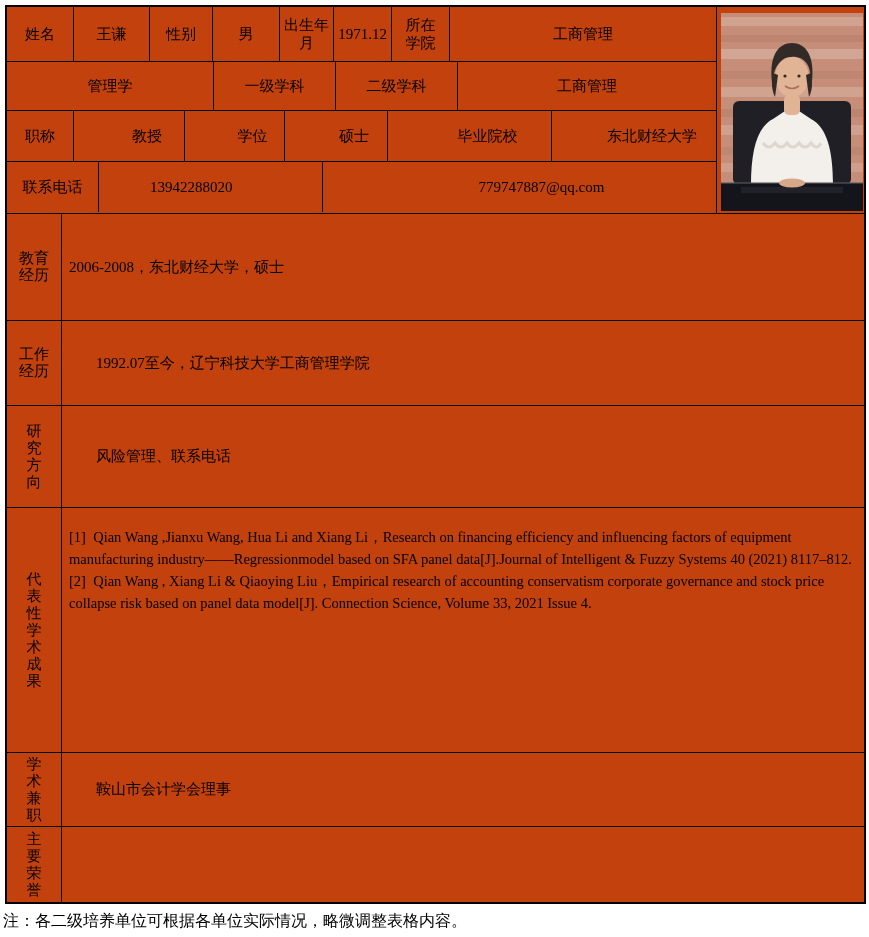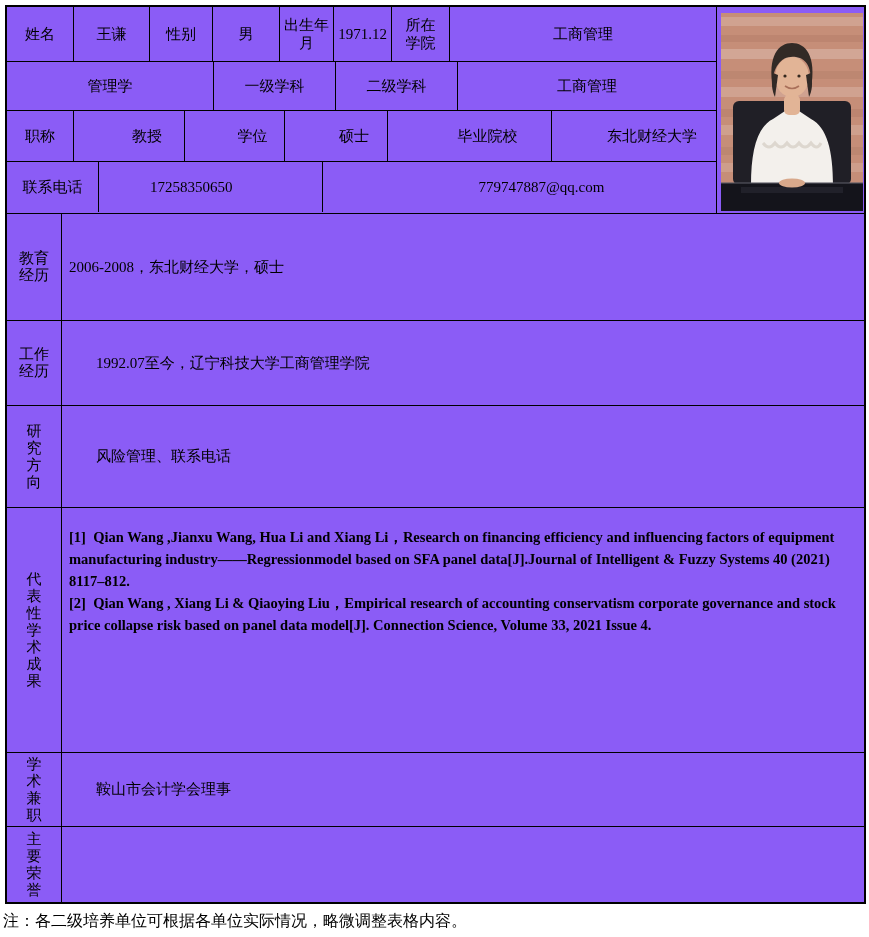--- a/index.html
+++ b/index.html
@@ -7,21 +7,21 @@
   body {
     width: 869px; height: 937px;
     font-family: "Liberation Serif", "DejaVu Serif", serif;
     color: #000;
   }
   .page { position: relative; width: 869px; height: 937px; padding: 5px 3px 0 5px; }
 
   .resume-table {
     width: 861px;
     border: 2px solid #000;
-    background: #8b5cf6;
+    background: #c2410c;
   }
 
   
   .top-section { display: flex; border-bottom: 1px solid #000; }
   .top-left { width: 710px; flex: 0 0 710px; border-right: 1px solid #000; display: flex; flex-direction: column; }
   .trow { display: flex; border-bottom: 1px solid #000; }
   .trow.last { border-bottom: none; }
   .r1 { height: 55px; } .r2 { height: 49px; } .r3 { height: 51px; gap: 36px; } .r4 { height: 50px; gap: 44px; }
 
   .cell {
@@ -63,21 +63,21 @@
   }
   .s-content {
     flex: 1 1 auto; display: flex; align-items: center;
     font-size: 15px; padding-left: 7px; text-align: left;
   }
   .s-content.indent { padding-left: 34px; }
   .h107 { height: 107px; } .h85 { height: 85px; } .h102 { height: 102px; }
   .h245 { height: 245px; } .h74 { height: 74px; } .h75 { height: 75px; }
 
   .pubs { align-items: flex-start; flex-direction: column; padding: 18px 10px 0 7px; }
-  .pub-item { font-size: 14.5px; line-height: 22px; white-space: pre-wrap; font-weight: bold; }
+  .pub-item { font-size: 14.5px; line-height: 22px; white-space: pre-wrap; }
 
   .footnote { margin-top: 7px; margin-left: -2px; font-size: 16px; line-height: 20px; }
 </style>
 </head>
 <body>
 
 <div class="page">
   <div class="resume-table">
 
     <div class="top-section">
@@ -107,21 +107,21 @@
           <div class="cell w67">职称</div>
           <div class="cell w75">教授</div>
           <div class="cell w64">学位</div>
           <div class="cell w67">硕士</div>
           <div class="cell w128">毕业院校</div>
           <div class="cell grow end">东北财经大学</div>
         </div>
 
         <div class="trow r4 last">
           <div class="cell w92">联系电话</div>
-          <div class="cell w180 left">17258350650</div>
+          <div class="cell w180 left">13942288020</div>
           <div class="cell grow end">779747887@qq.com</div>
         </div>
 
       </div>
 
       <div class="photo-cell">
         <svg width="142" height="198" viewBox="0 0 142 198">
 
           <rect x="0" y="0" width="142" height="198" fill="#c68e78"></rect>
           <rect x="0" y="4" width="142" height="9" fill="#ffffff" opacity="0.18"></rect>

